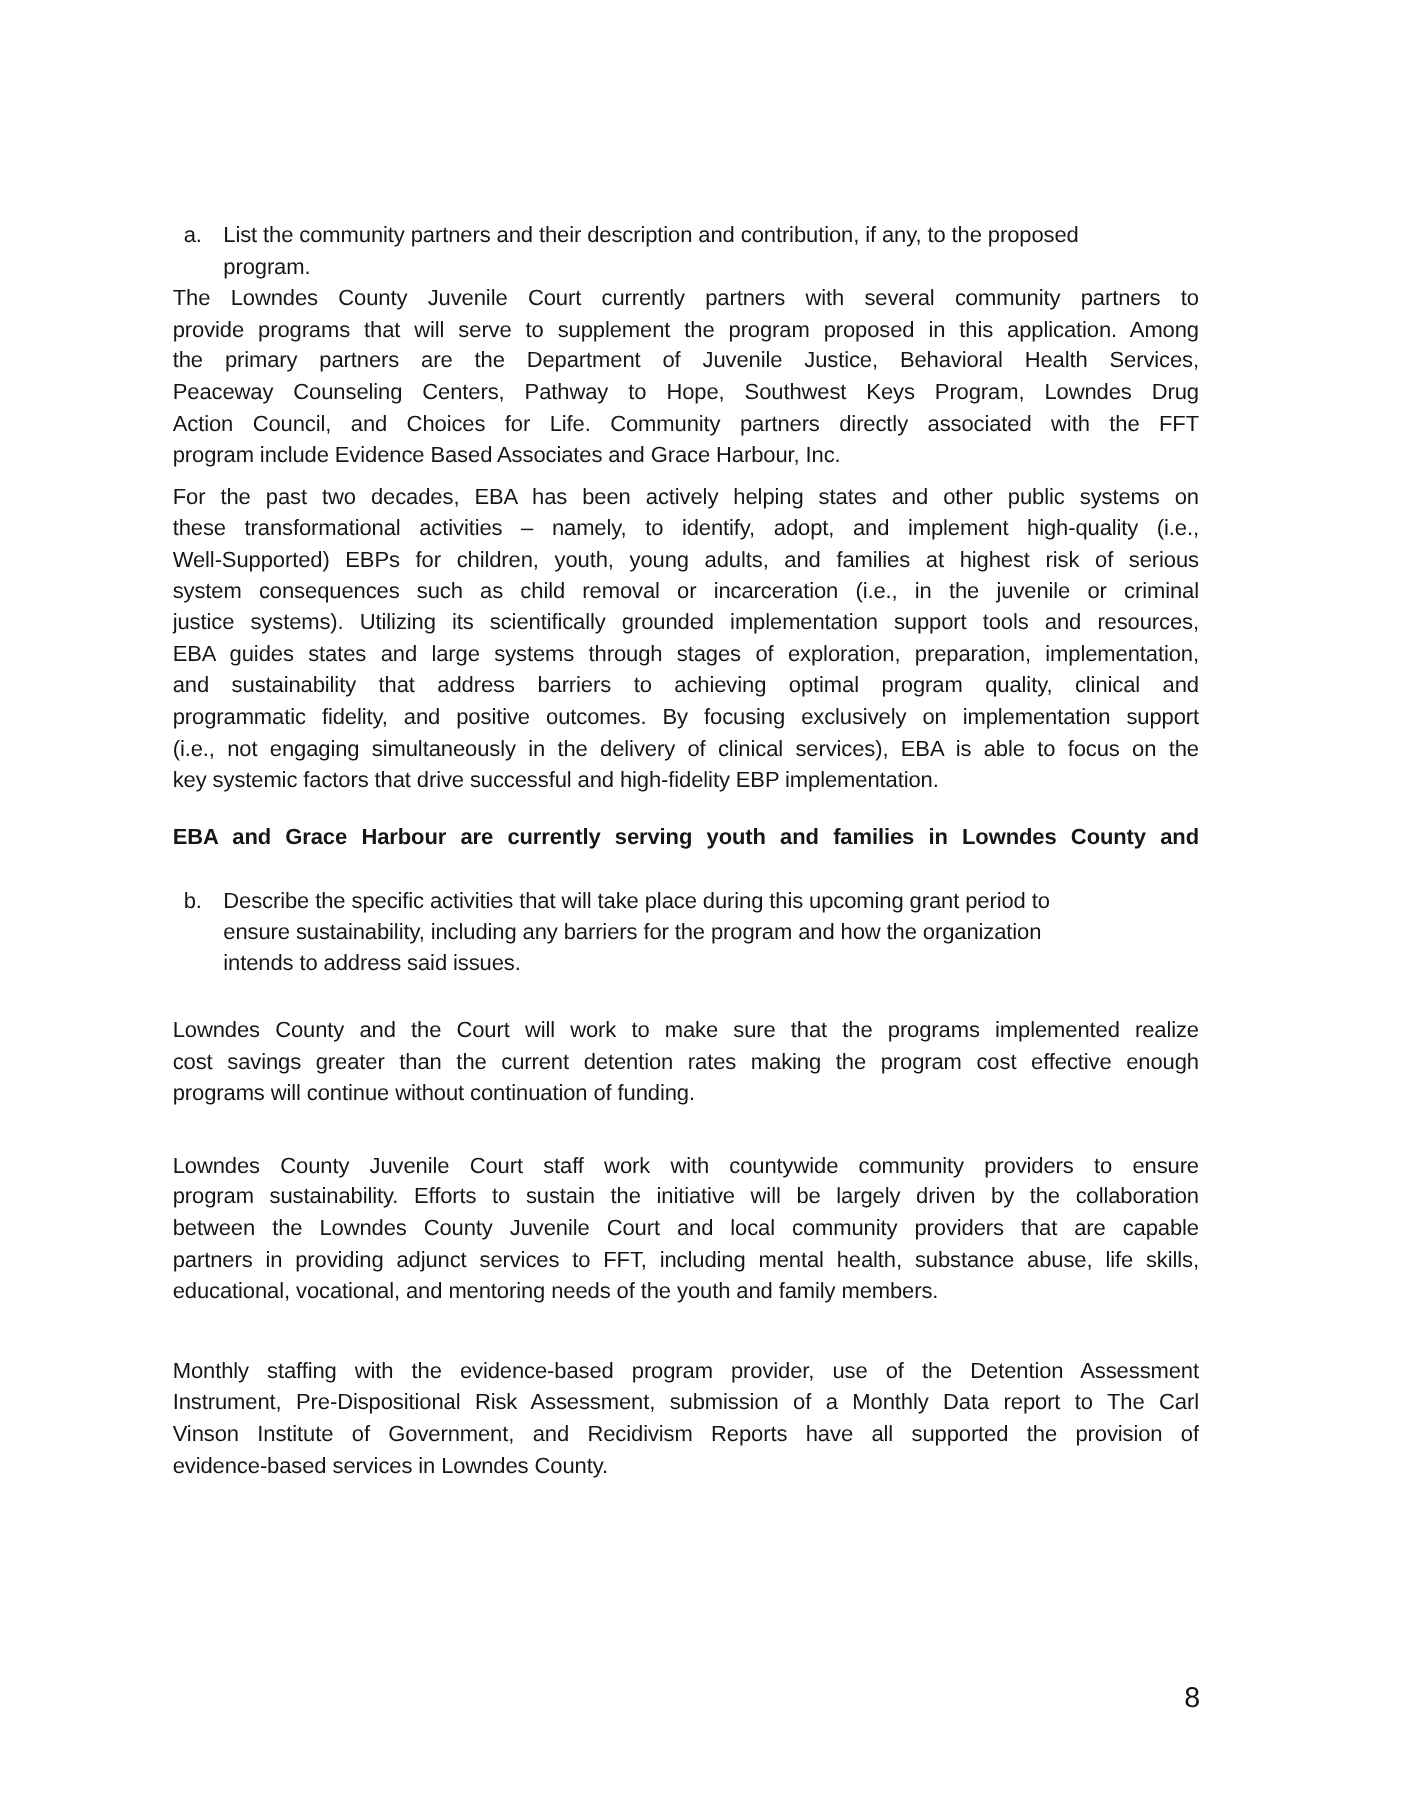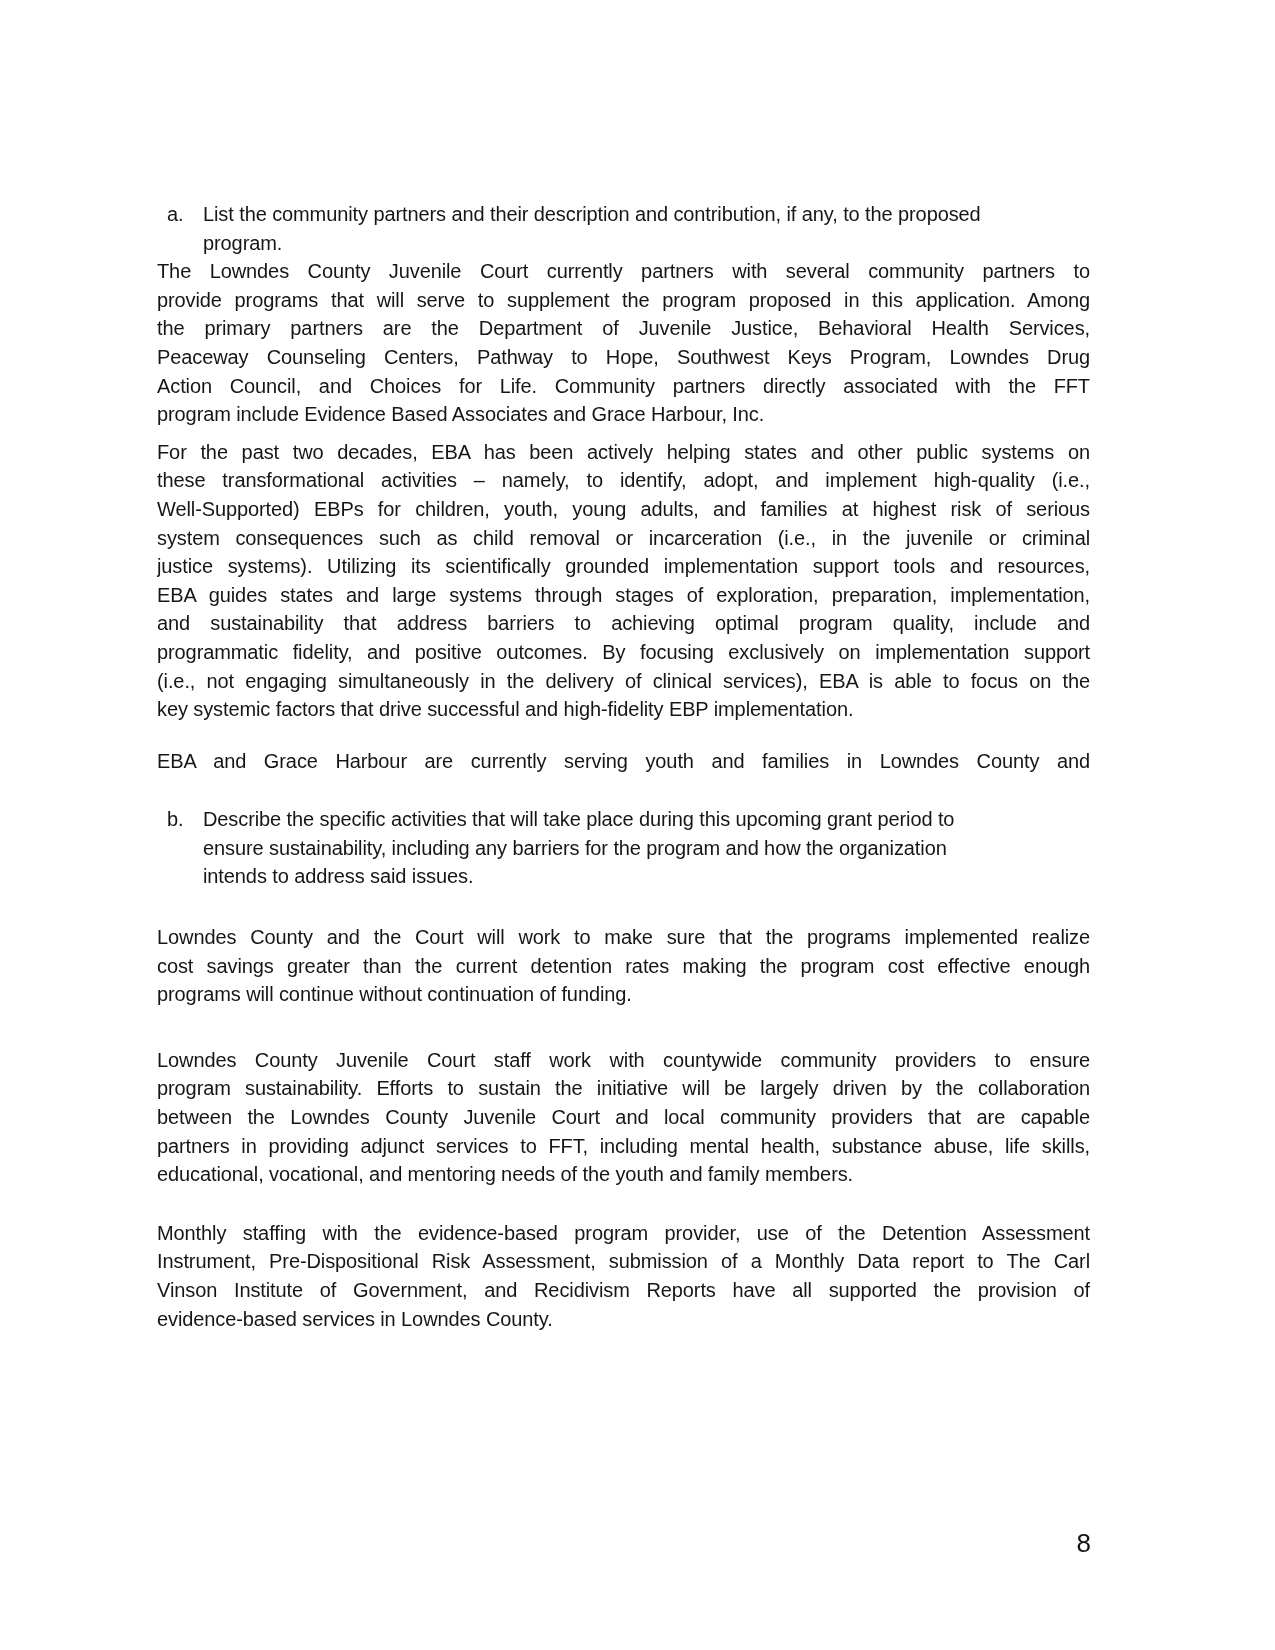--- a/index.html
+++ b/index.html
@@ -41,25 +41,25 @@
     left: 10px;
     top: 0;
     font-size: 20px;
     line-height: 28.6px;
     letter-spacing: -0.1px;
   }
   
   .item-a { margin-top: 0; }
   .para-1 { }
   .para-2 { margin-top: 9px; }
-  .para-3 { margin-top: 23px; }
+  .para-3 { margin-top: 23px; font-weight: bold; }
   .item-b { margin-top: 30px; }
   .para-4 { margin-top: 32px; }
   .para-5 { margin-top: 37px; }
-  .para-6 { margin-top: 30px; }
+  .para-6 { margin-top: 44px; }
   .page-number {
     position: absolute;
     top: 1528px;
     right: 184px;
     font-size: 26px;
     line-height: 30px;
     color: #131313;
   }
 </style>
 </head>
@@ -80,21 +80,21 @@
         <div class="line">Action Council, and Choices for Life.  Community partners directly associated with the FFT</div>
         <div class="line last">program include Evidence Based Associates and Grace Harbour, Inc.</div>
       </div>
       <div class="block paragraph para-2 justify">
         <div class="line">For the past two decades, EBA has been actively helping states and other public systems on</div>
         <div class="line">these transformational activities – namely, to identify, adopt, and implement high-quality (i.e.,</div>
         <div class="line">Well-Supported) EBPs for children, youth, young adults, and families at highest risk of serious</div>
         <div class="line">system consequences such as child removal or incarceration (i.e., in the juvenile or criminal</div>
         <div class="line">justice systems). Utilizing its scientifically grounded implementation support tools and resources,</div>
         <div class="line">EBA guides states and large systems through stages of exploration, preparation, implementation,</div>
-        <div class="line">and sustainability that address barriers to achieving optimal program quality, include and</div>
+        <div class="line">and sustainability that address barriers to achieving optimal program quality, clinical and</div>
         <div class="line">programmatic fidelity, and positive outcomes. By focusing exclusively on implementation support</div>
         <div class="line">(i.e., not engaging simultaneously in the delivery of clinical services), EBA is able to focus on the</div>
         <div class="line last">key systemic factors that drive successful and high-fidelity EBP implementation.</div>
       </div>
       <div class="block paragraph para-3 justify">
         <div class="line">EBA and Grace Harbour are currently serving youth and families in Lowndes County and</div>
       </div>
       <div class="block list-item item-b">
         <span class="marker">b.</span>
         <div class="line">Describe the specific activities that will take place during this upcoming grant period to</div>

